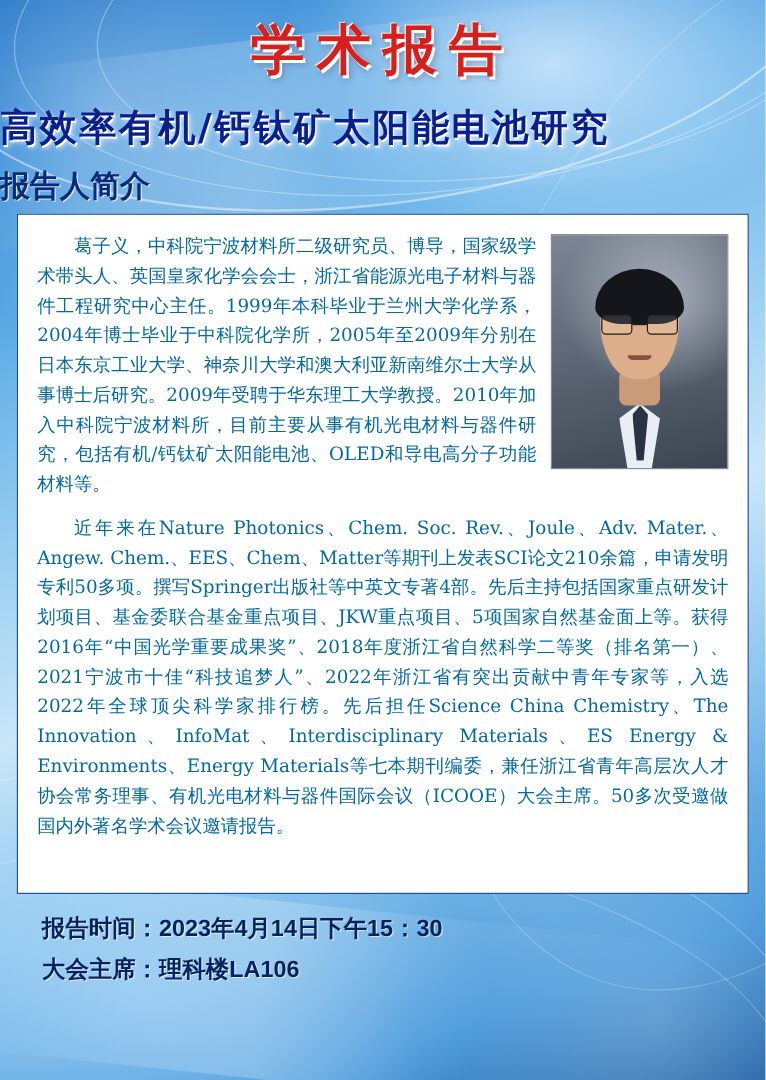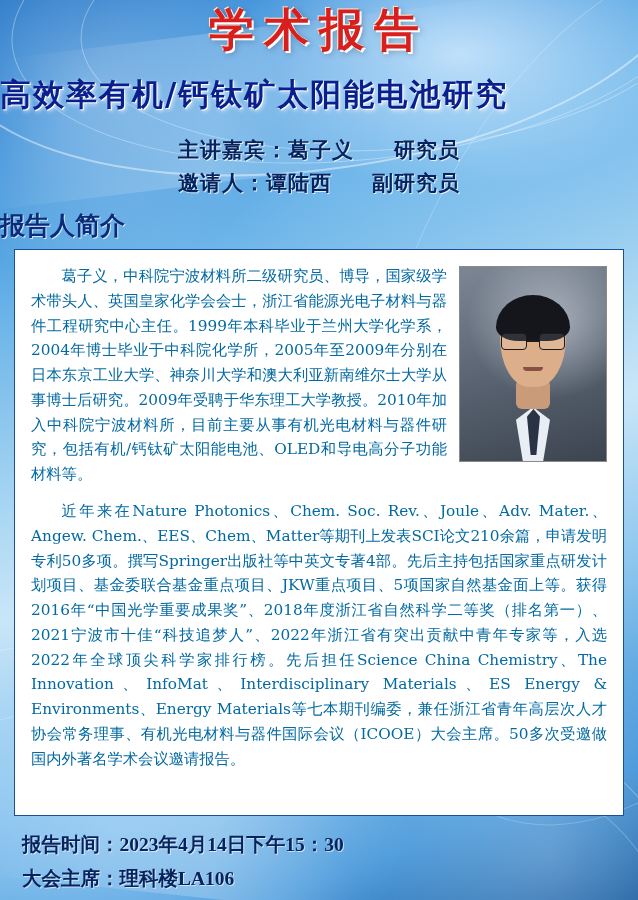--- a/index.html
+++ b/index.html
@@ -43,20 +43,21 @@
     background: linear-gradient(100deg, rgba(255,255,255,0) 0%, rgba(255,255,255,0.22) 35%, rgba(255,255,255,0.05) 60%, rgba(255,255,255,0) 100%);
     transform: skewY(-7deg);
   }
   .r1 { top: 20px; }
   .r2 { top: 760px; transform: skewY(6deg); }
 
   .content { position: relative; z-index: 5; }
 
   .title-main {
     text-align: center;
+    padding-top: 12px;
     font-family: "DejaVu Serif", serif;
     font-weight: bold;
     font-size: 45px;
     letter-spacing: 10px;
     color: #d81f1f;
     text-shadow: 2px 2px 0 #ffffff, -1px -1px 0 #ffe9c9, 3px 3px 6px rgba(0,0,0,0.25);
   }
   .title-sub {
     text-align: left;
     margin-top: 14px;
@@ -166,22 +167,22 @@
   .portrait .bridge {
     position: absolute; left: 26px; top: 7px; width: 12px; height: 1.6px; background: #1b1b1b;
   }
   .portrait .mouth {
     position: absolute; left: 50%; margin-left: -10px; top: 100px;
     width: 20px; height: 4px; background: #8a4f44; border-radius: 0 0 8px 8px;
   }
 
   .footer {
     margin-top: 12px;
-    padding-left: 22px;
-    font-family: Liberation Serif, serif;
+    padding-left: 35px;
+    font-family: Liberation Sans, sans-serif;
     font-weight: bold;
     font-size: 19.5px;
     color: #07235e;
     line-height: 1.75;
     text-shadow: 1px 1px 0 rgba(255,255,255,0.6);
   }
 </style>
 </head>
 <body>
 
@@ -197,28 +198,20 @@
   <div class="swoosh s4"></div>
   <div class="swoosh s5"></div>
   <div class="swoosh s6"></div>
 
   <div class="content">
 
     <div class="title-main">学术报告</div>
 
     <div class="title-sub">高效率有机/钙钛矿太阳能电池研究</div>
 
-    <div class="speaker-block">
-      <div class="speaker-line">
-        <span>主讲嘉宾：</span><span>葛子义</span><span class="gap-lg"></span><span>研究员</span>
-      </div>
-      <div class="speaker-line">
-        <span>邀请人：</span><span>谭陆西</span><span class="gap-lg"></span><span>副研究员</span>
-      </div>
-    </div>
 
     <div class="bio-label">报告人简介</div>
 
     <div class="bio-card">
       <div class="portrait">
         <div class="bg-light"></div>
         <div class="shoulders"></div>
         <div class="shirt"></div>
         <div class="tie"></div>
         <div class="neck"></div>

